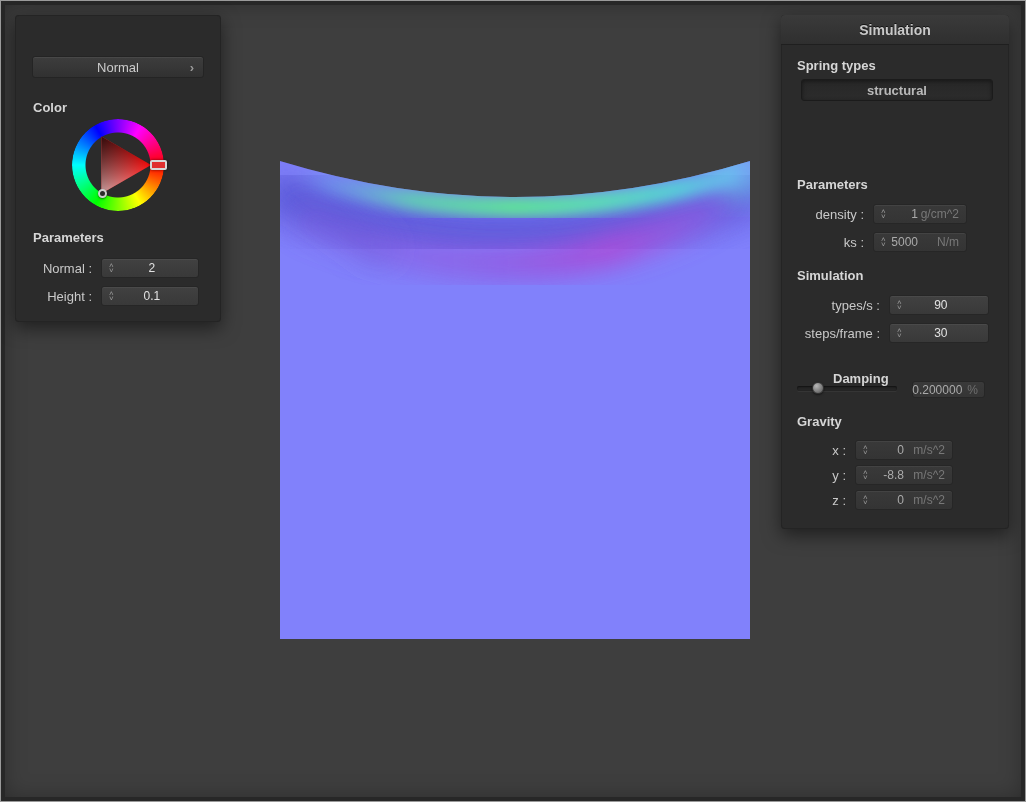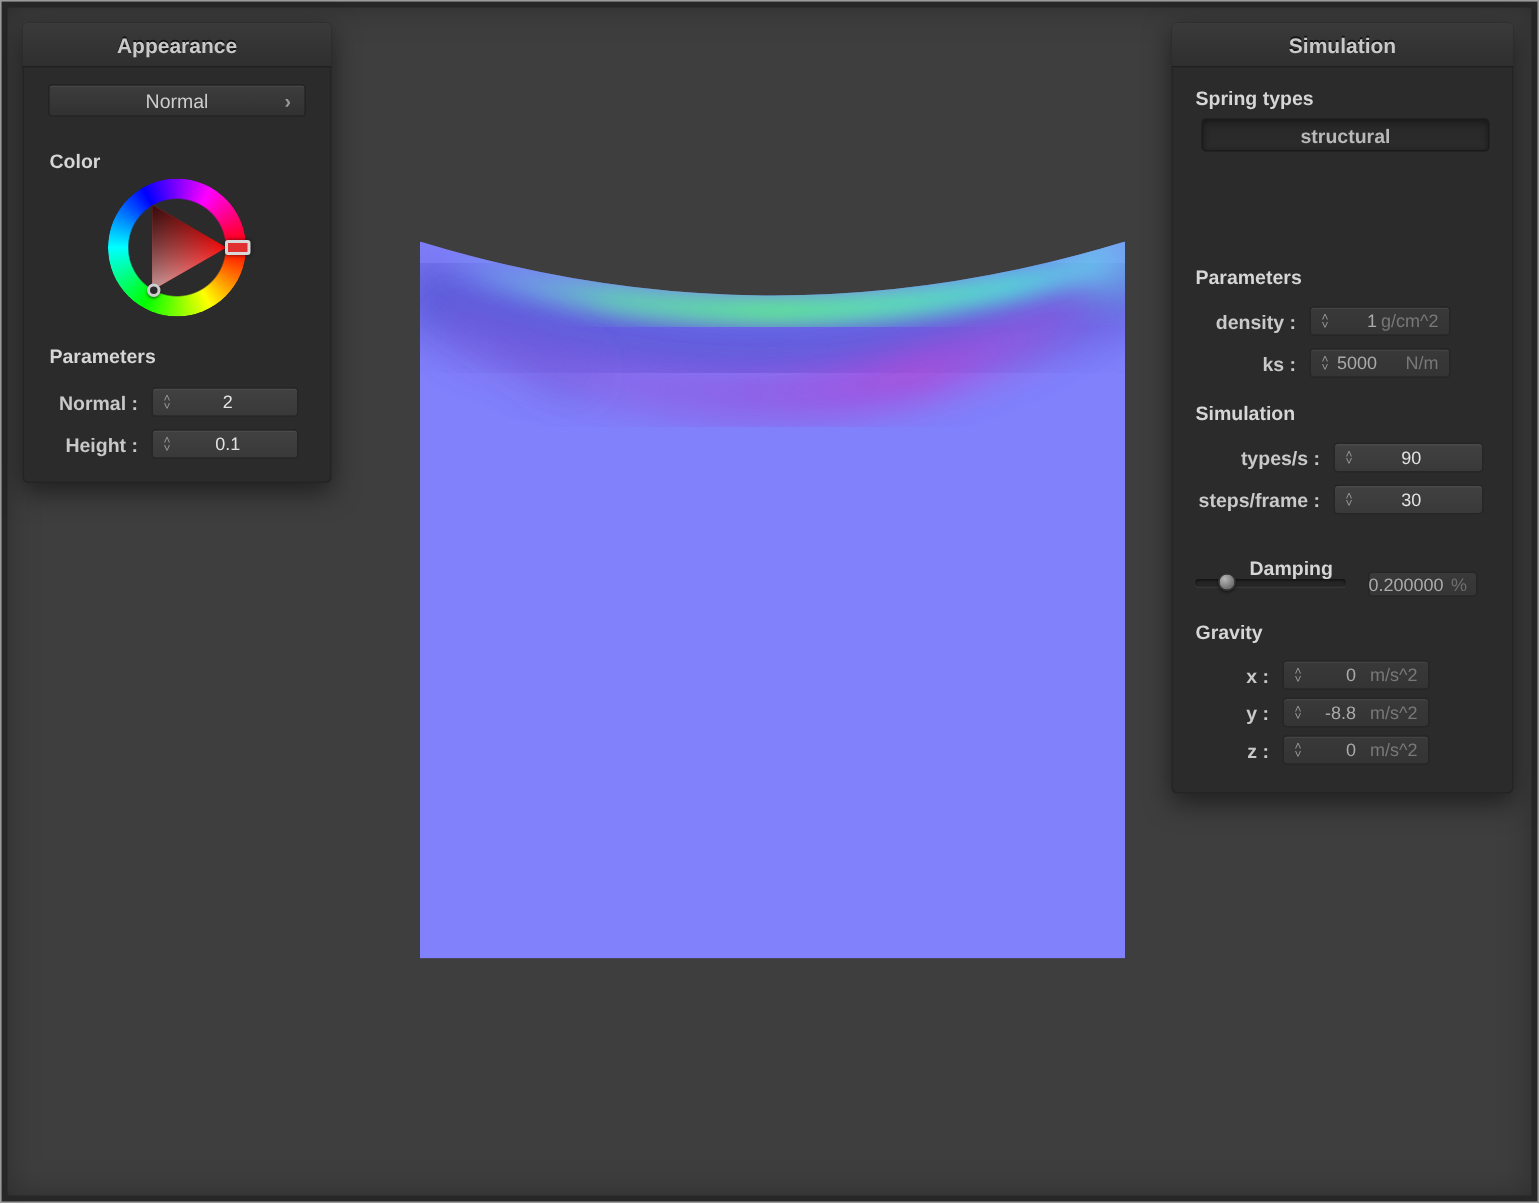--- a/index.html
+++ b/index.html
@@ -10,21 +10,21 @@
   
   .panel{position:absolute;background:#2b2b2b;border-radius:4px;
     box-shadow:0 6px 18px rgba(0,0,0,.5), inset 0 0 0 1px #242424;}
   .panel-header{position:absolute;top:0;left:0;right:0;height:30px;border-radius:4px 4px 0 0;
     background:linear-gradient(#3a3a3a,#2f2f2f);border-bottom:1px solid #1f1f1f;
     display:flex;align-items:center;justify-content:center;
     color:#c9c9c9;font-weight:bold;font-size:14px;text-shadow:0 -1px 0 #141414;}
   .seclabel{position:absolute;left:16px;color:#d6d6d6;font-weight:bold;font-size:13px;}
   
   .arow{position:absolute;display:flex;align-items:center;}
-  .flabel{color:#c9c9c9;font-weight:bold;font-size:13px;margin-right:9px;white-space:nowrap;}
+  .flabel{color:#c9c9c9;font-weight:normal;font-size:13px;margin-right:9px;white-space:nowrap;}
   .spin{display:flex;align-items:center;height:20px;border-radius:3px;
     border:1px solid #262626;background:linear-gradient(#414141,#393939);
     box-shadow:inset 0 1px 0 rgba(255,255,255,.05);}
   .spin.dim{background:linear-gradient(#393939,#343434);}
   .arrows{display:flex;flex-direction:column;align-items:center;justify-content:center;
     padding:0 4px 0 7px;color:#9a9a9a;font-size:8px;line-height:5px;cursor:pointer;}
   .arrows i{font-style:normal;display:block;height:5px;}
   .spin .val{flex:1;text-align:center;color:#e2e2e2;font-size:12px;padding-right:12px;}
   .spin.dim .val{color:#aaaaaa;}
   .spin.withunit .val{text-align:right;padding-right:0;}
@@ -112,23 +112,20 @@
         <path d="M-10,30 Q235,118 480,28" fill="none" stroke="#5553d2" stroke-width="46" opacity="0.8" filter="url(#b15)"></path>
         <path d="M-5,15 Q60,55 110,95" fill="none" stroke="rgba(90,90,215,0.5)" stroke-width="26" filter="url(#b15)"></path>
         <path d="M15,55 Q250,160 468,30" fill="none" stroke="url(#magGrad)" stroke-width="34" opacity="0.95" filter="url(#b12)"></path>
         <circle cx="460" cy="14" r="26" fill="rgba(95,215,225,0.5)" filter="url(#b12)"></circle>
         <path d="M2,10 Q235,82 468,10" fill="none" stroke="url(#greenGrad)" stroke-width="20" filter="url(#b7)"></path>
       </g>
     </svg>
   </div>
 
   <div class="panel" style="left:14px;top:14px;width:206px;height:307px;">
-    <div class="panel-header">
-      <span>Appearance</span>
-    </div>
 
     <div class="dropdown" style="left:17px;top:41px;width:172px;">
       <span class="dlabel">Normal</span>
       <span class="chev">›</span>
     </div>
 
     <div class="seclabel" style="top:85px;left:18px;">Color</div>
 
     <div class="wheel" style="left:57px;top:104px;">
       <div class="hue-ring"></div>

